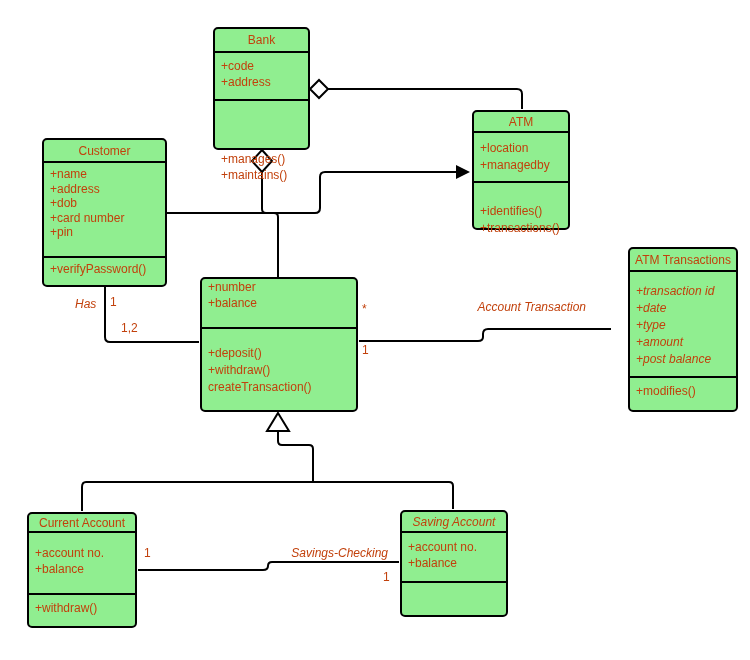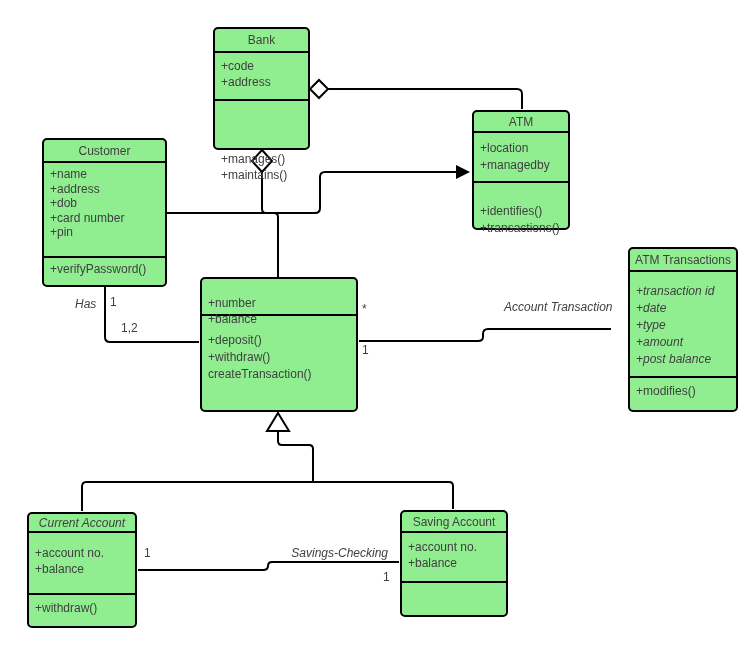--- a/index.html
+++ b/index.html
@@ -1,18 +1,18 @@
 <!DOCTYPE html>
 <html><head>
 <meta charset="utf-8">
 <style>
   html,body{margin:0;padding:0;background:#fff;}
   #canvas{
     position:relative;width:750px;height:660px;background:#fff;overflow:hidden;
-    font-family:"Liberation Sans",sans-serif;color:#404040;
+    font-family:"Liberation Sans",sans-serif;color:#c2410c;
   }
   .wires{position:absolute;left:0;top:0;z-index:1;}
   .uml-class{
     position:absolute;z-index:2;box-sizing:border-box;
     background:#90EE90;border:2px solid #000;border-radius:5px;
     display:flex;flex-direction:column;font-size:12px;
   }
   .uml-title{
     box-sizing:border-box;flex:none;border-bottom:2px solid #000;
     display:flex;align-items:center;justify-content:center;
@@ -81,21 +81,21 @@
       <div>+location</div>
       <div>+managedby</div>
     </div>
     <div class="uml-methods" style="padding-top:20px;line-height:17px;">
       <div>+identifies()</div>
       <div>+transactions()</div>
     </div>
   </div>
 
   <div class="uml-class" style="left:200px;top:277px;width:158px;height:135px;">
-    <div class="uml-attrs" style="height:37px;padding-top:16px;line-height:16px;">
+    <div class="uml-attrs" style="height:50px;padding-top:0;line-height:16px;">
       <div>+number</div>
       <div>+balance</div>
     </div>
     <div class="uml-methods" style="padding-top:16px;line-height:17px;">
       <div>+deposit()</div>
       <div>+withdraw()</div>
       <div>createTransaction()</div>
     </div>
   </div>
 
@@ -107,44 +107,44 @@
       <div>+type</div>
       <div>+amount</div>
       <div>+post balance</div>
     </div>
     <div class="uml-methods" style="padding-top:5px;line-height:16px;">
       <div>+modifies()</div>
     </div>
   </div>
 
   <div class="uml-class" style="left:27px;top:512px;width:110px;height:116px;">
-    <div class="uml-title" style="height:19px;font-style:italic;">Current Account</div>
+    <div class="uml-title" style="height:19px;">Current Account</div>
     <div class="uml-attrs" style="height:62px;padding-top:12px;line-height:16px;">
       <div>+account no.</div>
       <div>+balance</div>
     </div>
     <div class="uml-methods" style="padding-top:5px;line-height:16px;">
       <div>+withdraw()</div>
     </div>
   </div>
 
   <div class="uml-class" style="left:400px;top:510px;width:108px;height:107px;">
-    <div class="uml-title" style="height:21px;">Saving Account</div>
+    <div class="uml-title" style="height:21px;font-style:italic;">Saving Account</div>
     <div class="uml-attrs" style="height:50px;padding-top:6px;line-height:16px;">
       <div>+account no.</div>
       <div>+balance</div>
     </div>
     <div class="uml-methods"></div>
   </div>
 
   <div class="lbl it" style="left:75px;top:297px;">Has</div>
   <div class="lbl" style="left:110px;top:295px;">1</div>
   <div class="lbl" style="left:121px;top:321px;">1,2</div>
 
-  <div class="lbl it" style="left:504px;top:300px;width:126px;">Account Transaction</div>
+  <div class="lbl it" style="left:460px;top:300px;width:126px;text-align:right;">Account Transaction</div>
   <div class="lbl" style="left:362px;top:302px;">*</div>
   <div class="lbl" style="left:362px;top:343px;">1</div>
 
   <div class="lbl it" style="left:270px;top:546px;width:118px;text-align:right;">Savings-Checking</div>
   <div class="lbl" style="left:144px;top:546px;">1</div>
   <div class="lbl" style="left:383px;top:570px;">1</div>
 
 </div>
 
 </body></html>

